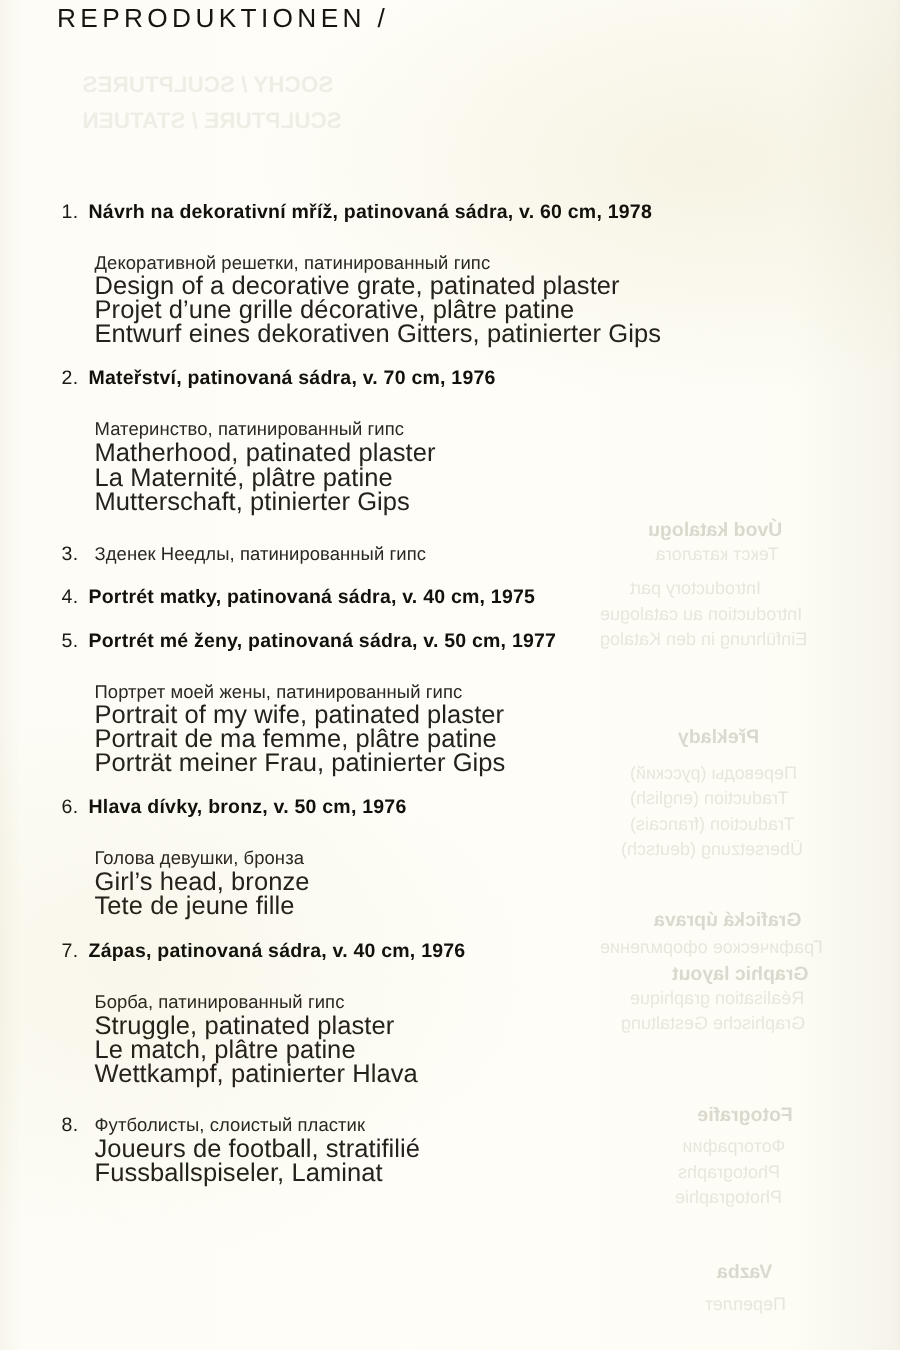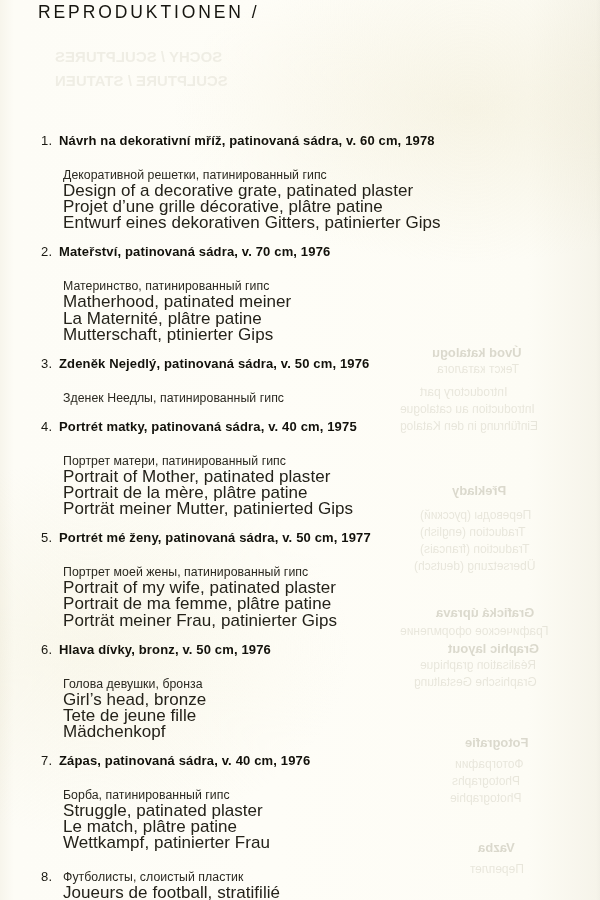--- a/index.html
+++ b/index.html
@@ -153,70 +153,62 @@
         <div class="trans-line">Design of a decorative grate, patinated plaster</div>
         <div class="trans-line">Projet d’une grille décorative, plâtre patine</div>
         <div class="trans-line">Entwurf eines dekorativen Gitters, patinierter Gips</div>
       </div>
     </div>
     <div class="entry">
       <div class="entry-num">2.</div>
       <div class="entry-title">Mateřství, patinovaná sádra, v. 70 cm, 1976</div>
       <div class="entry-trans">
         <div class="trans-line cyr">Материнство, патинированный гипс</div>
-        <div class="trans-line">Matherhood, patinated meiner</div>
+        <div class="trans-line">Matherhood, patinated plaster</div>
         <div class="trans-line">La Maternité, plâtre patine</div>
         <div class="trans-line">Mutterschaft, ptinierter Gips</div>
       </div>
     </div>
     <div class="entry">
       <div class="entry-num">3.</div>
-      <div class="entry-title">Zdeněk Nejedlý, patinovaná sádra, v. 50 cm, 1976</div>
       <div class="entry-trans">
         <div class="trans-line cyr">Зденек Неедлы, патинированный гипс</div>
       </div>
     </div>
     <div class="entry">
       <div class="entry-num">4.</div>
       <div class="entry-title">Portrét matky, patinovaná sádra, v. 40 cm, 1975</div>
-      <div class="entry-trans">
-        <div class="trans-line cyr">Портрет матери, патинированный гипс</div>
-        <div class="trans-line">Portrait of Mother, patinated plaster</div>
-        <div class="trans-line">Portrait de la mère, plâtre patine</div>
-        <div class="trans-line">Porträt meiner Mutter, patinierted Gips</div>
-      </div>
     </div>
     <div class="entry">
       <div class="entry-num">5.</div>
       <div class="entry-title">Portrét mé ženy, patinovaná sádra, v. 50 cm, 1977</div>
       <div class="entry-trans">
         <div class="trans-line cyr">Портрет моей жены, патинированный гипс</div>
         <div class="trans-line">Portrait of my wife, patinated plaster</div>
         <div class="trans-line">Portrait de ma femme, plâtre patine</div>
         <div class="trans-line">Porträt meiner Frau, patinierter Gips</div>
       </div>
     </div>
     <div class="entry">
       <div class="entry-num">6.</div>
       <div class="entry-title">Hlava dívky, bronz, v. 50 cm, 1976</div>
       <div class="entry-trans">
         <div class="trans-line cyr">Голова девушки, бронза</div>
         <div class="trans-line">Girl’s head, bronze</div>
         <div class="trans-line">Tete de jeune fille</div>
-        <div class="trans-line">Mädchenkopf</div>
       </div>
     </div>
     <div class="entry">
       <div class="entry-num">7.</div>
       <div class="entry-title">Zápas, patinovaná sádra, v. 40 cm, 1976</div>
       <div class="entry-trans">
         <div class="trans-line cyr">Борба, патинированный гипс</div>
         <div class="trans-line">Struggle, patinated plaster</div>
         <div class="trans-line">Le match, plâtre patine</div>
-        <div class="trans-line">Wettkampf, patinierter Frau</div>
+        <div class="trans-line">Wettkampf, patinierter Hlava</div>
       </div>
     </div>
     <div class="entry">
       <div class="entry-num">8.</div>
       <div class="entry-trans">
         <div class="trans-line cyr">Футболисты, слоистый пластик</div>
         <div class="trans-line">Joueurs de football, stratifilié</div>
         <div class="trans-line">Fussballspiseler, Laminat</div>
       </div>
     </div>

